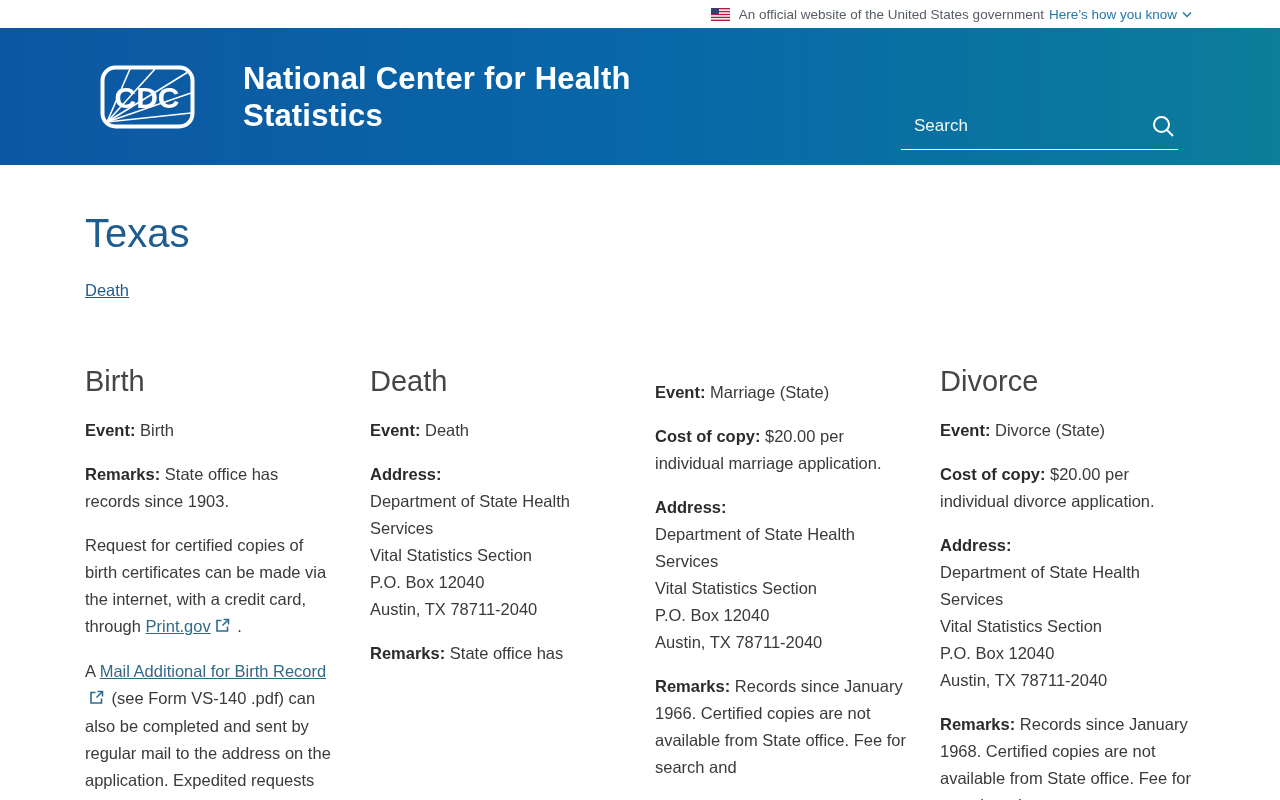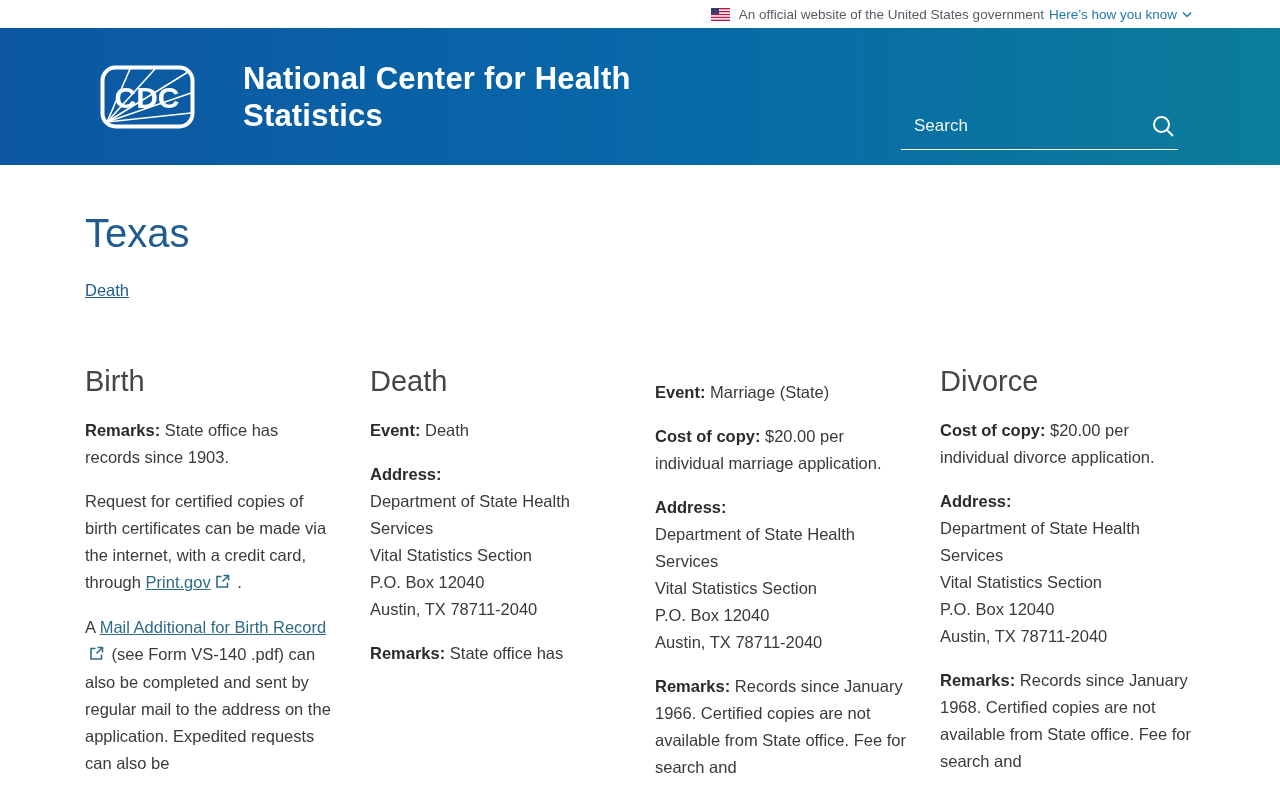--- a/index.html
+++ b/index.html
@@ -172,20 +172,21 @@
   </div>
 </header>
 
 <main class="main">
   <h1 class="page-title">Texas</h1>
   <a class="print-link">Death</a>
 
   <div class="records-grid">
       <section class="record-col">
         <h3>Birth</h3>
+        <p><b>Event:</b> Birth</p>
         <p><b>Remarks:</b> State office has records since 1903.</p>
         <p>Request for certified copies of birth certificates can be made via the internet, with a credit card, through <a class="txt-link">Print.gov</a><span class="ext-icon"><svg width="15" height="15" viewBox="0 0 15 15" fill="none">
               <path d="M12.5 8.5 V13 H2 V2.5 H6.5" stroke="#2e6b89" stroke-width="1.6"></path>
               <path d="M8.5 1.5 H13.5 V6.5" stroke="#2e6b89" stroke-width="1.6"></path>
               <line x1="13" y1="2" x2="7.5" y2="7.5" stroke="#2e6b89" stroke-width="1.6"></line>
             </svg></span> .</p>
         <p>A <a class="txt-link">Mail Additional for Birth Record</a><span class="ext-icon"><svg width="15" height="15" viewBox="0 0 15 15" fill="none">
               <path d="M12.5 8.5 V13 H2 V2.5 H6.5" stroke="#2e6b89" stroke-width="1.6"></path>
               <path d="M8.5 1.5 H13.5 V6.5" stroke="#2e6b89" stroke-width="1.6"></path>
               <line x1="13" y1="2" x2="7.5" y2="7.5" stroke="#2e6b89" stroke-width="1.6"></line>
@@ -198,18 +199,19 @@
         <p><b>Remarks:</b> State office has</p>
       </section>
       <section class="record-col">
         <p><b>Event:</b> Marriage (State)</p>
         <p><b>Cost of copy:</b> $20.00 per individual marriage application.</p>
         <p><b>Address:</b><br>Department of State Health Services<br>Vital Statistics Section<br>P.O. Box 12040<br>Austin, TX 78711-2040</p>
         <p><b>Remarks:</b> Records since January 1966. Certified copies are not available from State office. Fee for search and</p>
       </section>
       <section class="record-col">
         <h3>Divorce</h3>
+        <p><b>Event:</b> Divorce (State)</p>
         <p><b>Cost of copy:</b> $20.00 per individual divorce application.</p>
         <p><b>Address:</b><br>Department of State Health Services<br>Vital Statistics Section<br>P.O. Box 12040<br>Austin, TX 78711-2040</p>
         <p><b>Remarks:</b> Records since January 1968. Certified copies are not available from State office. Fee for search and</p>
       </section>
     </div>
 </main>
 
 </body></html>

